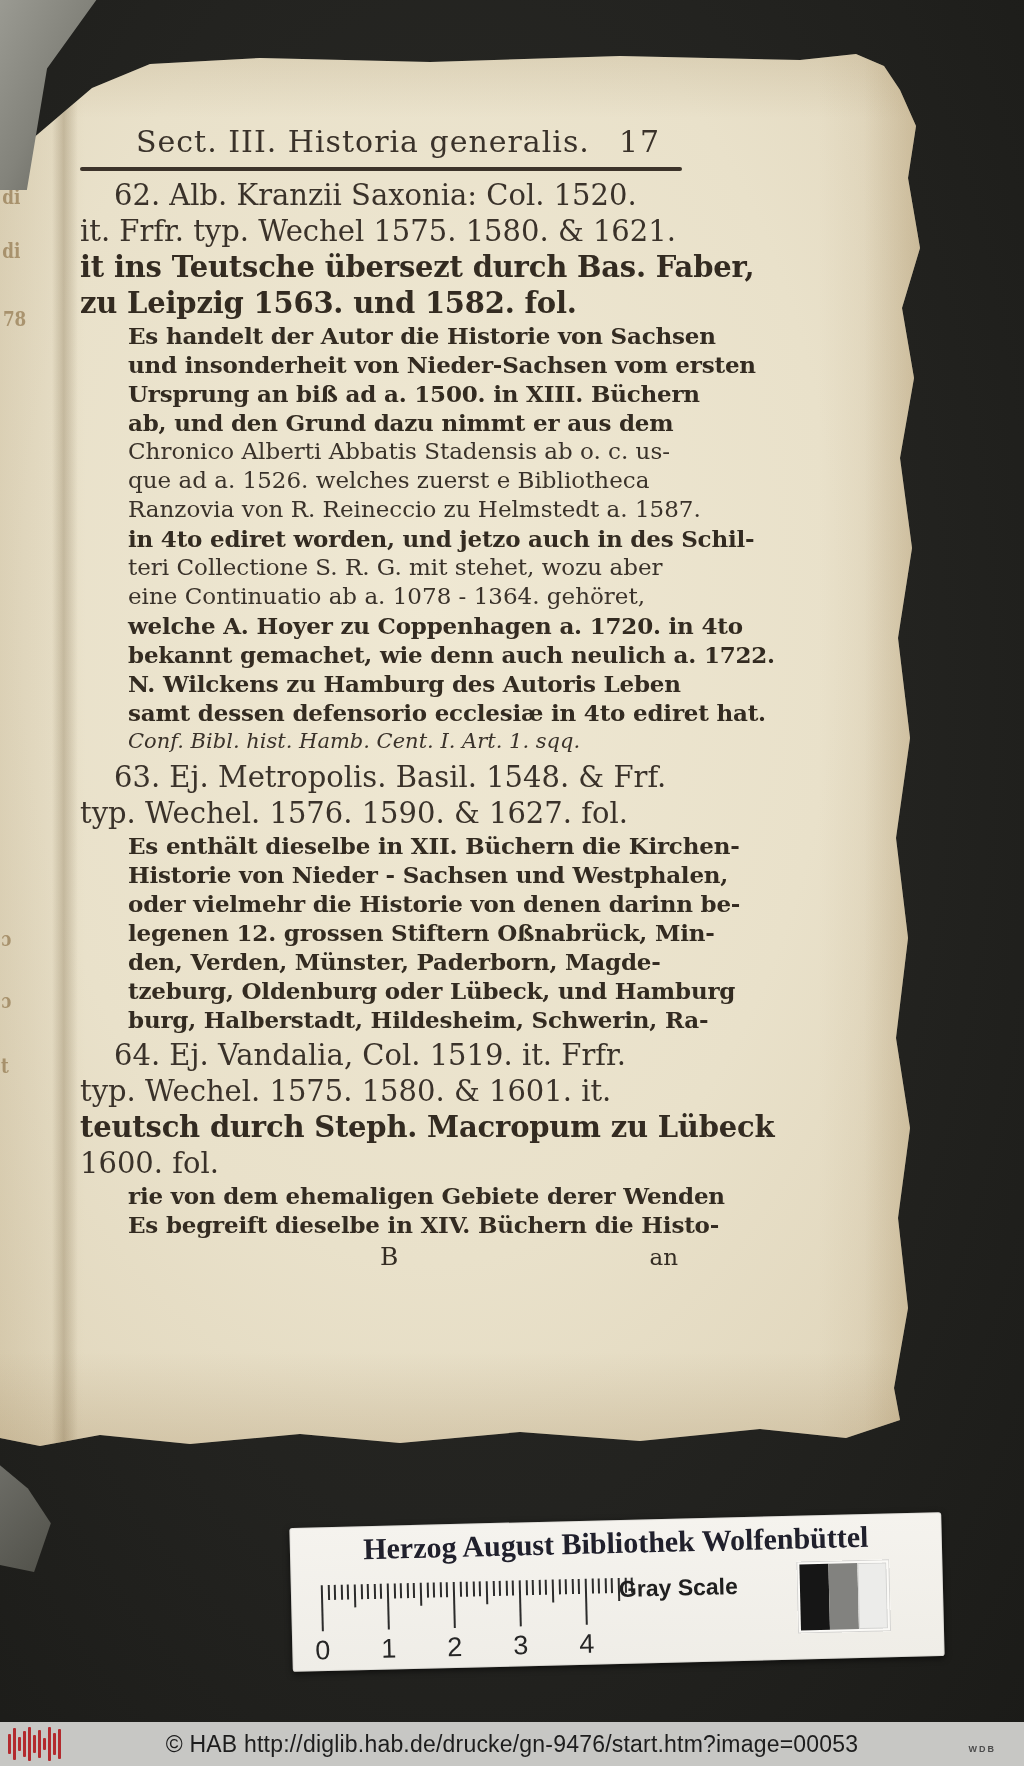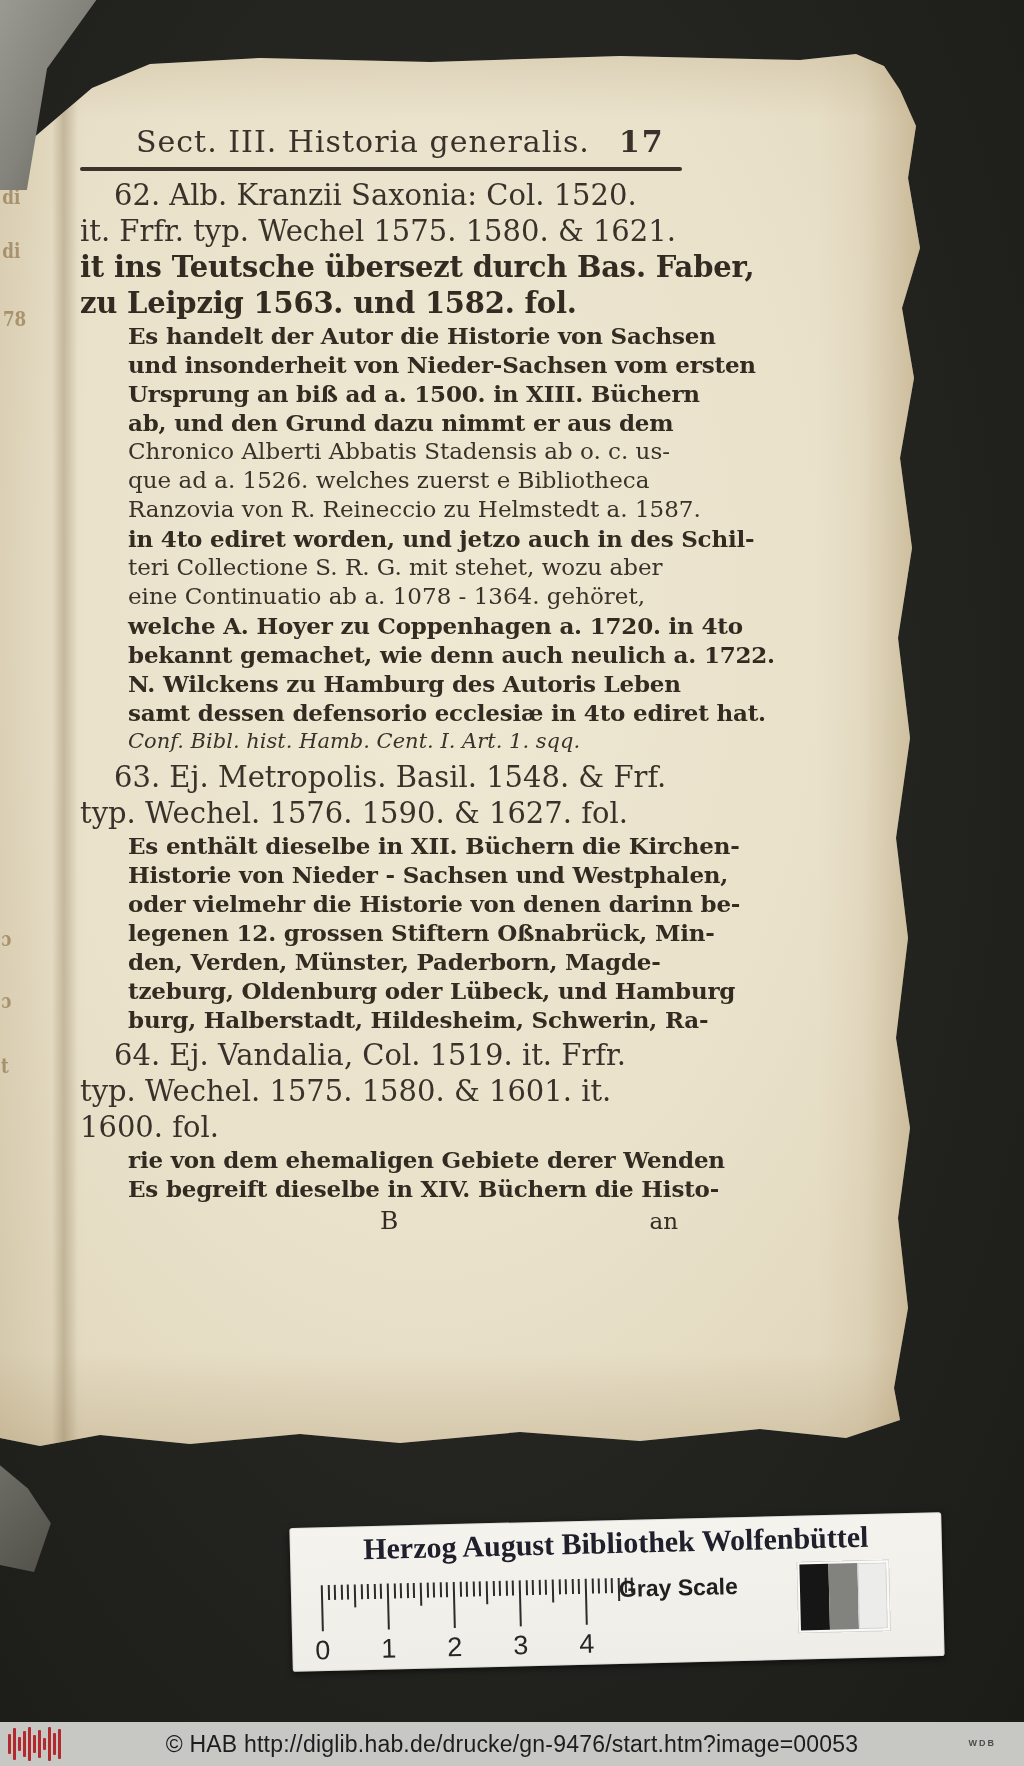--- a/index.html
+++ b/index.html
@@ -16,21 +16,21 @@
       radial-gradient(ellipse at 45% 40%, #efe8d3 0%, #e9e1ca 55%, #ded3b8 100%);
     clip-path:polygon(0px 118px,38px 86px,92px 40px,150px 16px,260px 10px,430px 14px,620px 8px,800px 12px,856px 6px,884px 18px,900px 42px,916px 78px,908px 130px,920px 200px,902px 260px,914px 330px,900px 410px,912px 500px,898px 590px,910px 690px,896px 790px,908px 890px,896px 990px,910px 1080px,898px 1170px,908px 1260px,894px 1340px,900px 1372px,846px 1390px,760px 1381px,640px 1393px,520px 1384px,400px 1395px,300px 1386px,190px 1396px,100px 1387px,40px 1398px,0px 1390px);}
   .gutter-shade{position:absolute;left:52px;top:0;width:26px;height:100%;
     background:linear-gradient(90deg, rgba(0,0,0,0) 0%, rgba(110,90,55,.28) 45%, rgba(0,0,0,0) 100%);}
   .deckle-shade{position:absolute;right:18px;top:0;width:70px;height:100%;
     background:linear-gradient(90deg, rgba(0,0,0,0) 0%, rgba(165,140,95,.25) 70%, rgba(120,95,55,.25) 100%);}
 
   .page-content{position:absolute;left:80px;top:76px;width:602px;color:#3a322a;}
   .page-header{display:flex;align-items:baseline;font-size:30px;letter-spacing:1px;color:#3a322a;}
   .ph-section{margin-left:56px;}
-  .ph-num{margin-left:29px;letter-spacing:2px;font-weight:bold;}
+  .ph-num{margin-left:29px;letter-spacing:2px;}
   .header-rule{height:4px;background:#3c332a;margin:8px 0 6px 0;border-radius:2px;}
 
   .head-line{font-size:29px;line-height:36px;white-space:nowrap;}
   .head-line.first{text-indent:34px;}
   .note-line{font-size:23px;line-height:29px;margin-left:48px;white-space:nowrap;}
   .fr{font-weight:bold;color:#332b21;letter-spacing:-0.2px;}
   .la{font-weight:normal;}
   .sm{font-size:21px;font-style:italic;}
   .entry{margin-bottom:3px;}
   .sig-row{display:flex;justify-content:space-between;margin-left:48px;font-size:23px;line-height:30px;color:#352d24;}
@@ -71,21 +71,21 @@
   .patch.gray{background:#82827f;}
   .patch.white{background:#ececea;box-shadow:inset 0 0 0 1px rgba(0,0,0,.1);}
 
   
   .footer-bar{position:absolute;left:0;top:1722px;width:1024px;height:44px;background:#c7c7c4;
     display:flex;align-items:center;}
   .hab-logo{position:absolute;left:8px;top:5px;height:34px;display:flex;align-items:center;gap:2px;}
   .hab-bar{width:3px;background:#b32a2e;border-radius:1px;}
   .copyright{width:100%;text-align:center;font-family:"Liberation Sans",sans-serif;
     font-size:23px;color:#1d1d1d;letter-spacing:0.2px;}
-  .wdb{position:absolute;right:28px;top:16px;font-family:"Liberation Sans",sans-serif;
+  .wdb{position:absolute;right:28px;top:22px;font-family:"Liberation Sans",sans-serif;
     font-size:9px;font-weight:bold;letter-spacing:2px;color:#4c4c4c;}
 </style>
 </head>
 <body>
 
 <div class="stage">
 
   <div class="scan-page">
     <div class="gutter-shade"></div>
     <div class="deckle-shade"></div>
@@ -126,20 +126,21 @@
             <div class="note-line fr">Historie von Nieder - Sachsen und Westphalen,</div>
             <div class="note-line fr">oder vielmehr die Historie von denen darinn be-</div>
             <div class="note-line fr">legenen 12. grossen Stiftern Oßnabrück, Min-</div>
             <div class="note-line fr">den,  Verden,  Münster,  Paderborn,  Magde-</div>
             <div class="note-line fr">tzeburg, Oldenburg oder Lübeck, und Hamburg</div>
             <div class="note-line fr">burg, Halberstadt, Hildesheim, Schwerin, Ra-</div>
           </div>
           <div class="entry">
             <div class="head-line la first">64.  Ej. Vandalia,  Col. 1519. it. Frfr.</div>
             <div class="head-line la">typ.  Wechel.  1575.  1580.  &amp;  1601.   it.</div>
+            <div class="head-line fr">teutsch durch Steph. Macropum  zu  Lübeck</div>
             <div class="head-line la">1600. fol.</div>
             <div class="note-line fr">rie von dem ehemaligen Gebiete derer Wenden</div>
             <div class="note-line fr">Es begreift dieselbe in XIV.  Büchern die Histo-</div>
           </div>
         </div>
 
       <div class="sig-row">
         <span class="sig-b">B</span>
         <span class="sig-an">an</span>
       </div>

